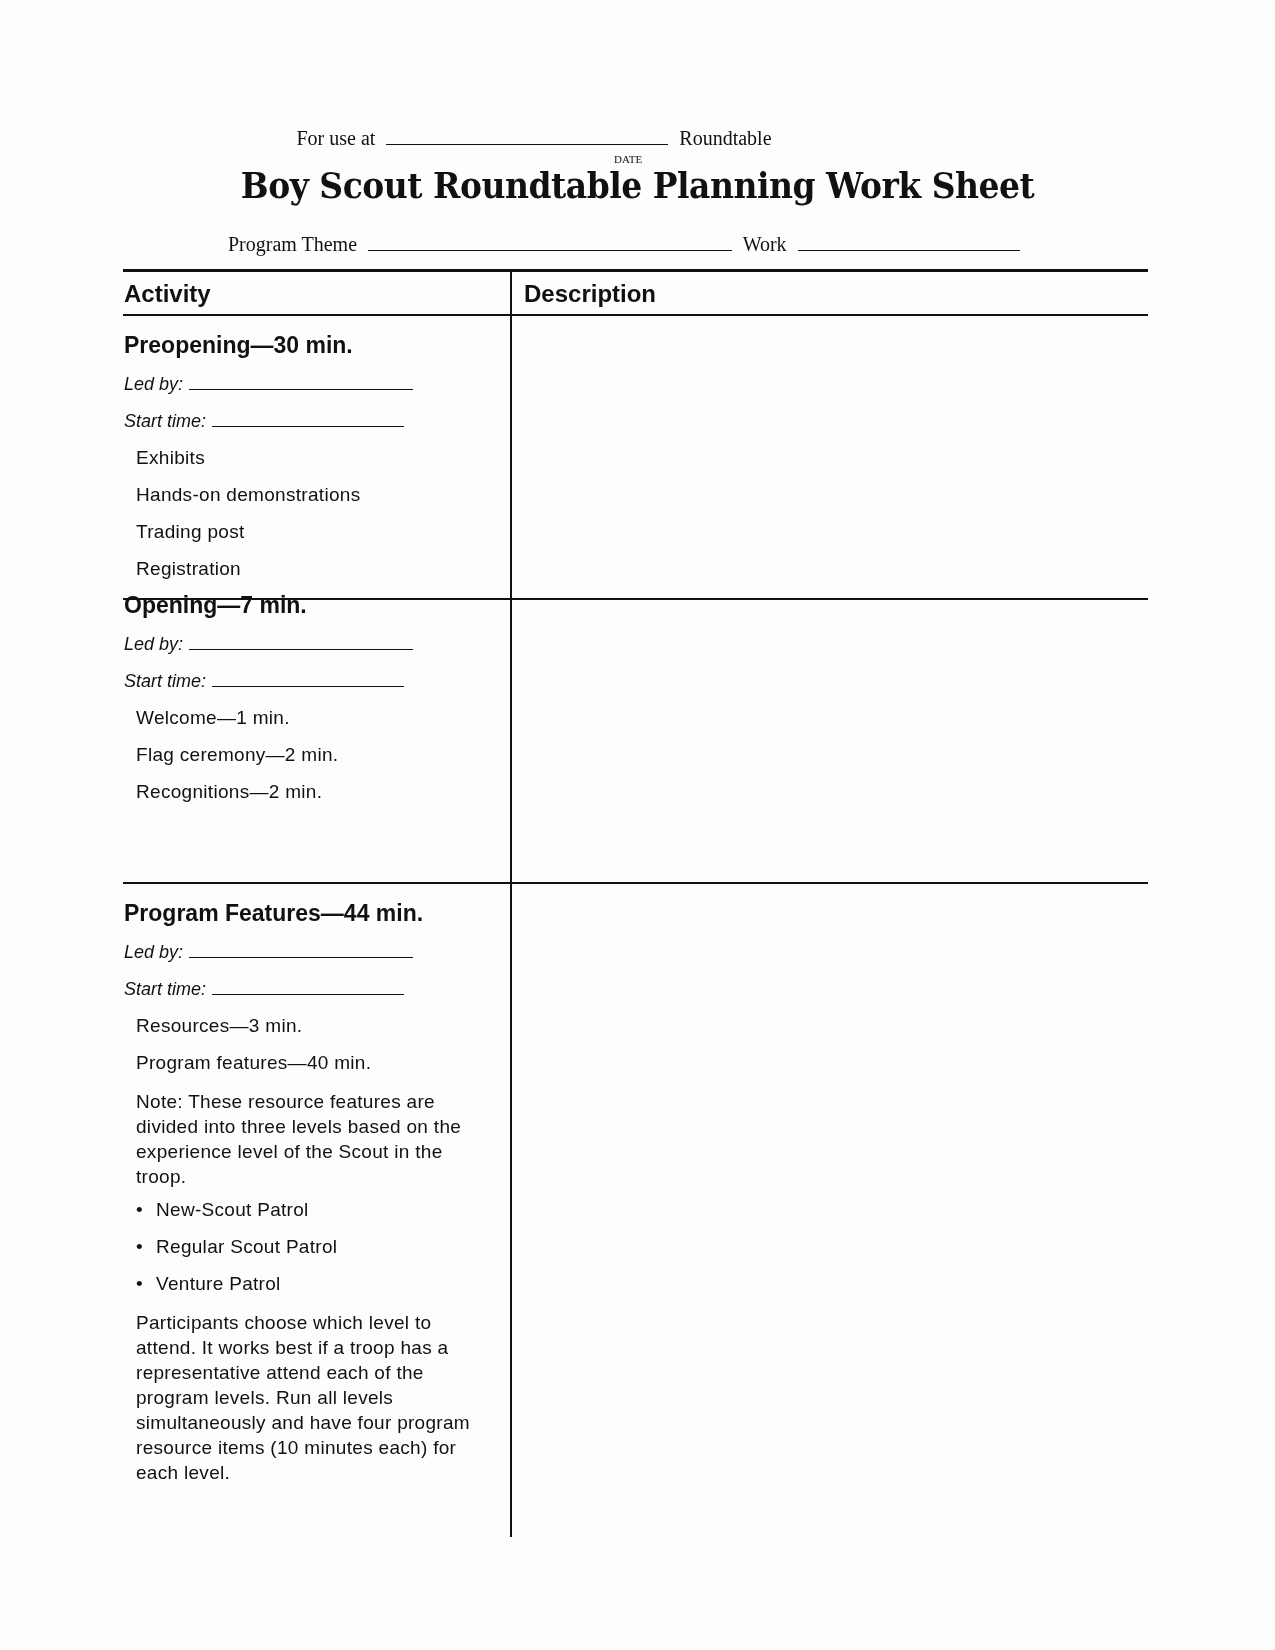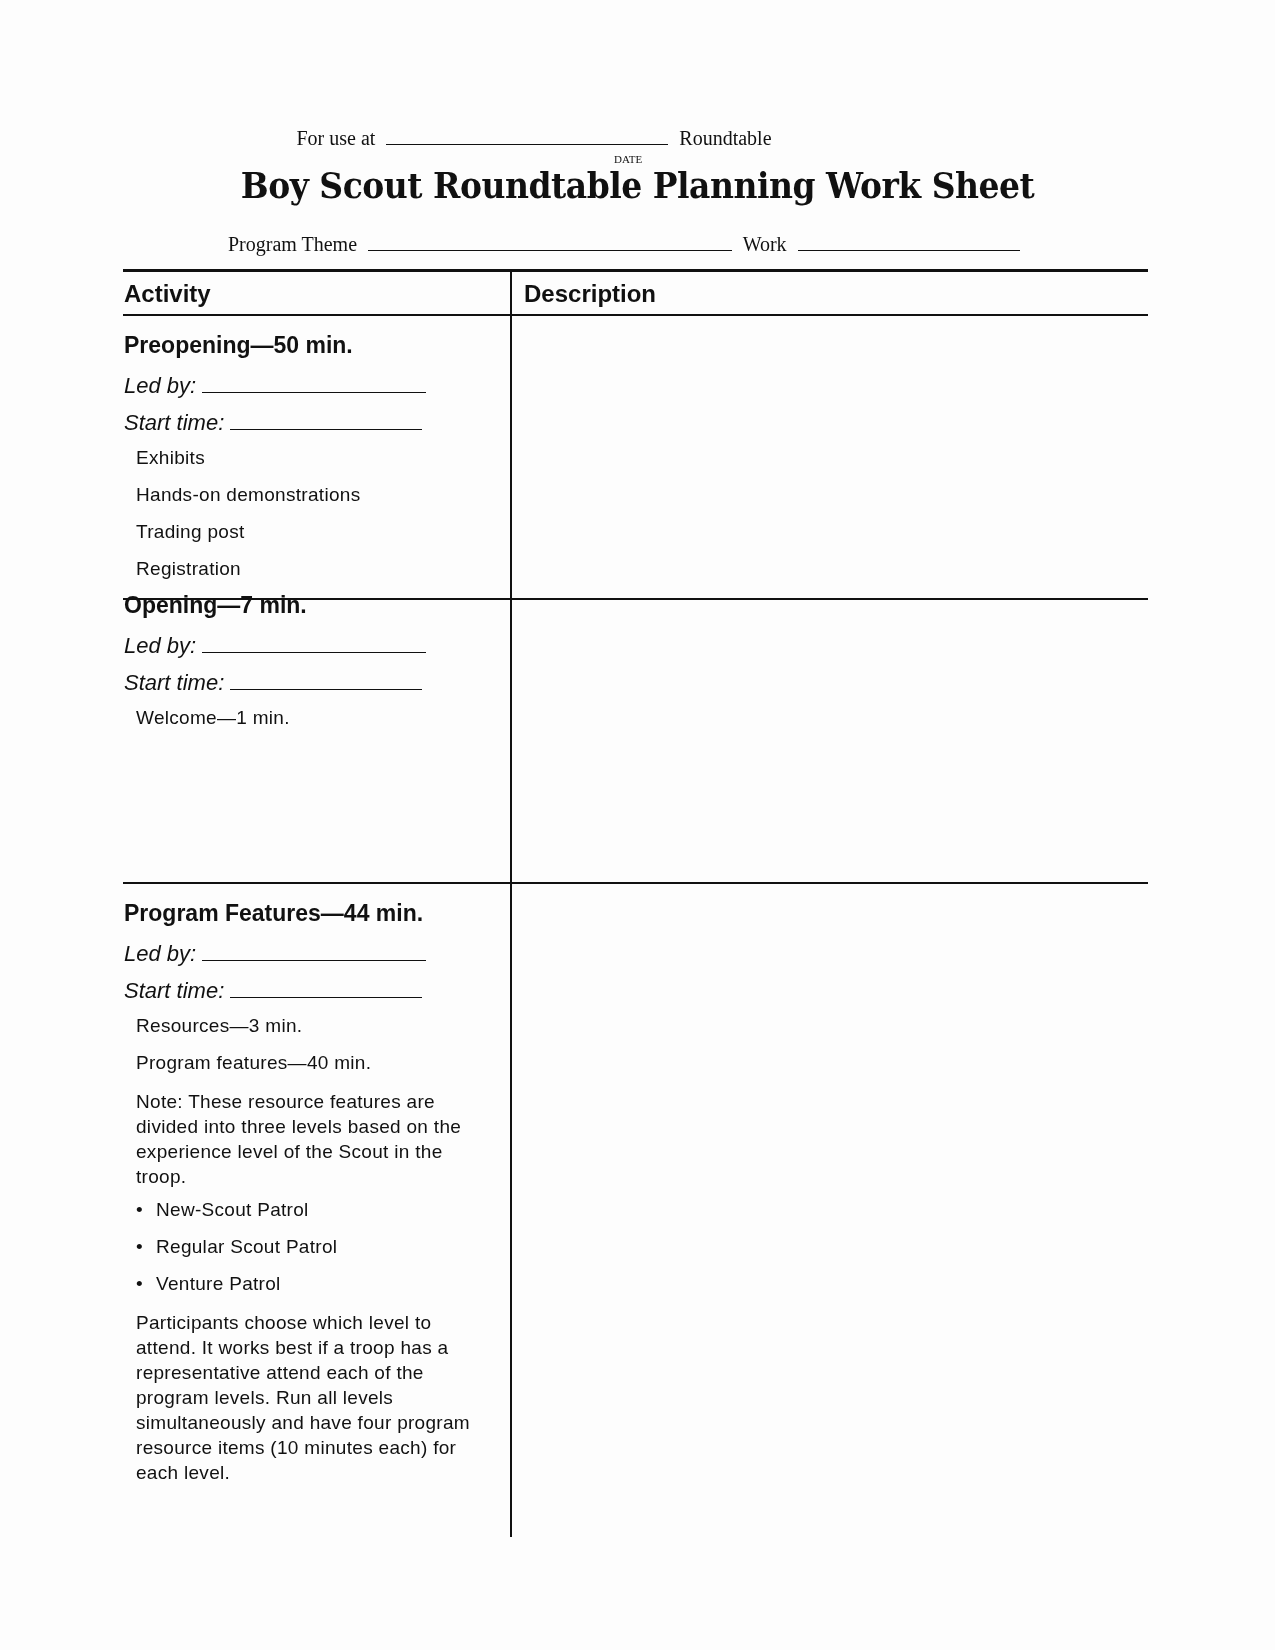--- a/index.html
+++ b/index.html
@@ -11,21 +11,21 @@
   .title { position: absolute; top: 166px; left: 0; width: 1275px; text-align: center; font-family: "DejaVu Serif", serif; font-weight: 900; font-size: 33px; letter-spacing: -0.5px; transform: scaleY(1.1); }
   .theme-line { position: absolute; top: 232px; left: 228px; font-family: "Liberation Serif", serif; font-size: 20px; }
 
   .rule { position: absolute; left: 123px; width: 1025px; background: #111; }
   .vrule { position: absolute; left: 510px; width: 2px; background: #111; }
 
   .col-head { position: absolute; top: 280px; font-family: "Liberation Sans", sans-serif; font-weight: bold; font-size: 24px; }
 
   .section { position: absolute; left: 124px; width: 370px; font-family: "Liberation Sans", sans-serif; }
   .sec-title { font-weight: bold; font-size: 23px; margin: 0 0 14px 0; }
-  .field { font-style: italic; font-size: 22px; height: 37px; }
+  .field { font-style: italic; font-size: 18px; height: 37px; }
   .field .blank { height: 16px; margin-left: 6px; }
   .item { font-size: 19px; height: 37px; padding-left: 12px; letter-spacing: 0.3px; }
   .para { font-size: 19px; line-height: 25px; padding-left: 12px; letter-spacing: 0.3px; margin-bottom: 10px; }
   .bullet { font-size: 19px; height: 37px; padding-left: 12px; letter-spacing: 0.3px; }
   .bullet .dot { display: inline-block; width: 20px; }
 </style>
 </head>
 <body>
 
 <div class="top-line">
@@ -47,34 +47,36 @@
 <div class="rule" style="top:269px;height:3px"></div>
 <div class="rule" style="top:314px;height:2px"></div>
 <div class="rule" style="top:598px;height:2px"></div>
 <div class="rule" style="top:882px;height:2px"></div>
 <div class="vrule" style="top:272px;height:1265px"></div>
 
 <div class="col-head" style="left:124px">Activity</div>
 <div class="col-head" style="left:524px">Description</div>
 
 <div class="section" style="top:332px">
-  <div class="sec-title">Preopening—50 min.</div>
+  <div class="sec-title">Preopening—30 min.</div>
   <div class="field"><span>Led by:</span><span class="blank" style="width:224px"></span></div>
   <div class="field"><span>Start time:</span><span class="blank" style="width:192px"></span></div>
   <div class="item">Exhibits</div>
   <div class="item">Hands-on demonstrations</div>
   <div class="item">Trading post</div>
   <div class="item">Registration</div>
 </div>
 
 <div class="section" style="top:592px">
   <div class="sec-title">Opening—7 min.</div>
   <div class="field"><span>Led by:</span><span class="blank" style="width:224px"></span></div>
   <div class="field"><span>Start time:</span><span class="blank" style="width:192px"></span></div>
   <div class="item">Welcome—1 min.</div>
+  <div class="item">Flag ceremony—2 min.</div>
+  <div class="item">Recognitions—2 min.</div>
 </div>
 
 <div class="section" style="top:900px">
   <div class="sec-title">Program Features—44 min.</div>
   <div class="field"><span>Led by:</span><span class="blank" style="width:224px"></span></div>
   <div class="field"><span>Start time:</span><span class="blank" style="width:192px"></span></div>
   <div class="item">Resources—3 min.</div>
   <div class="item">Program features—40 min.</div>
   <div class="para">Note: These resource features are divided into three levels based on the experience level of the Scout in the troop.</div>
   <div class="bullet"><span class="dot">•</span><span>New-Scout Patrol</span></div>

